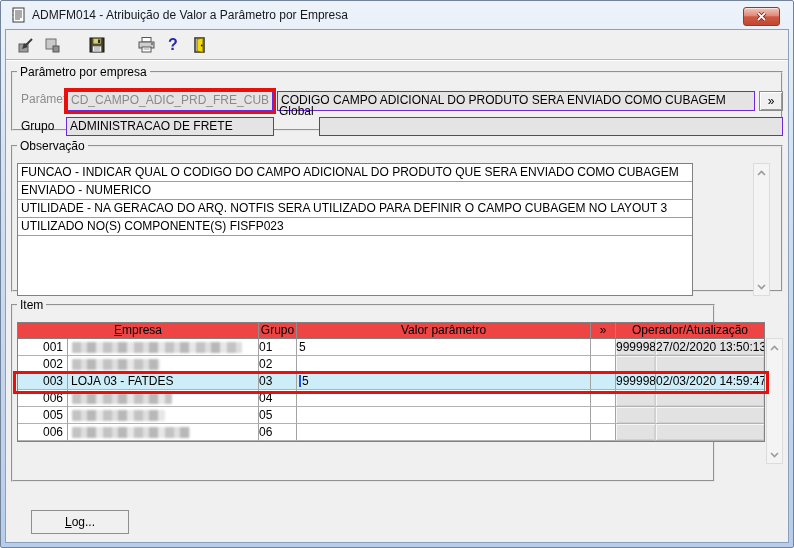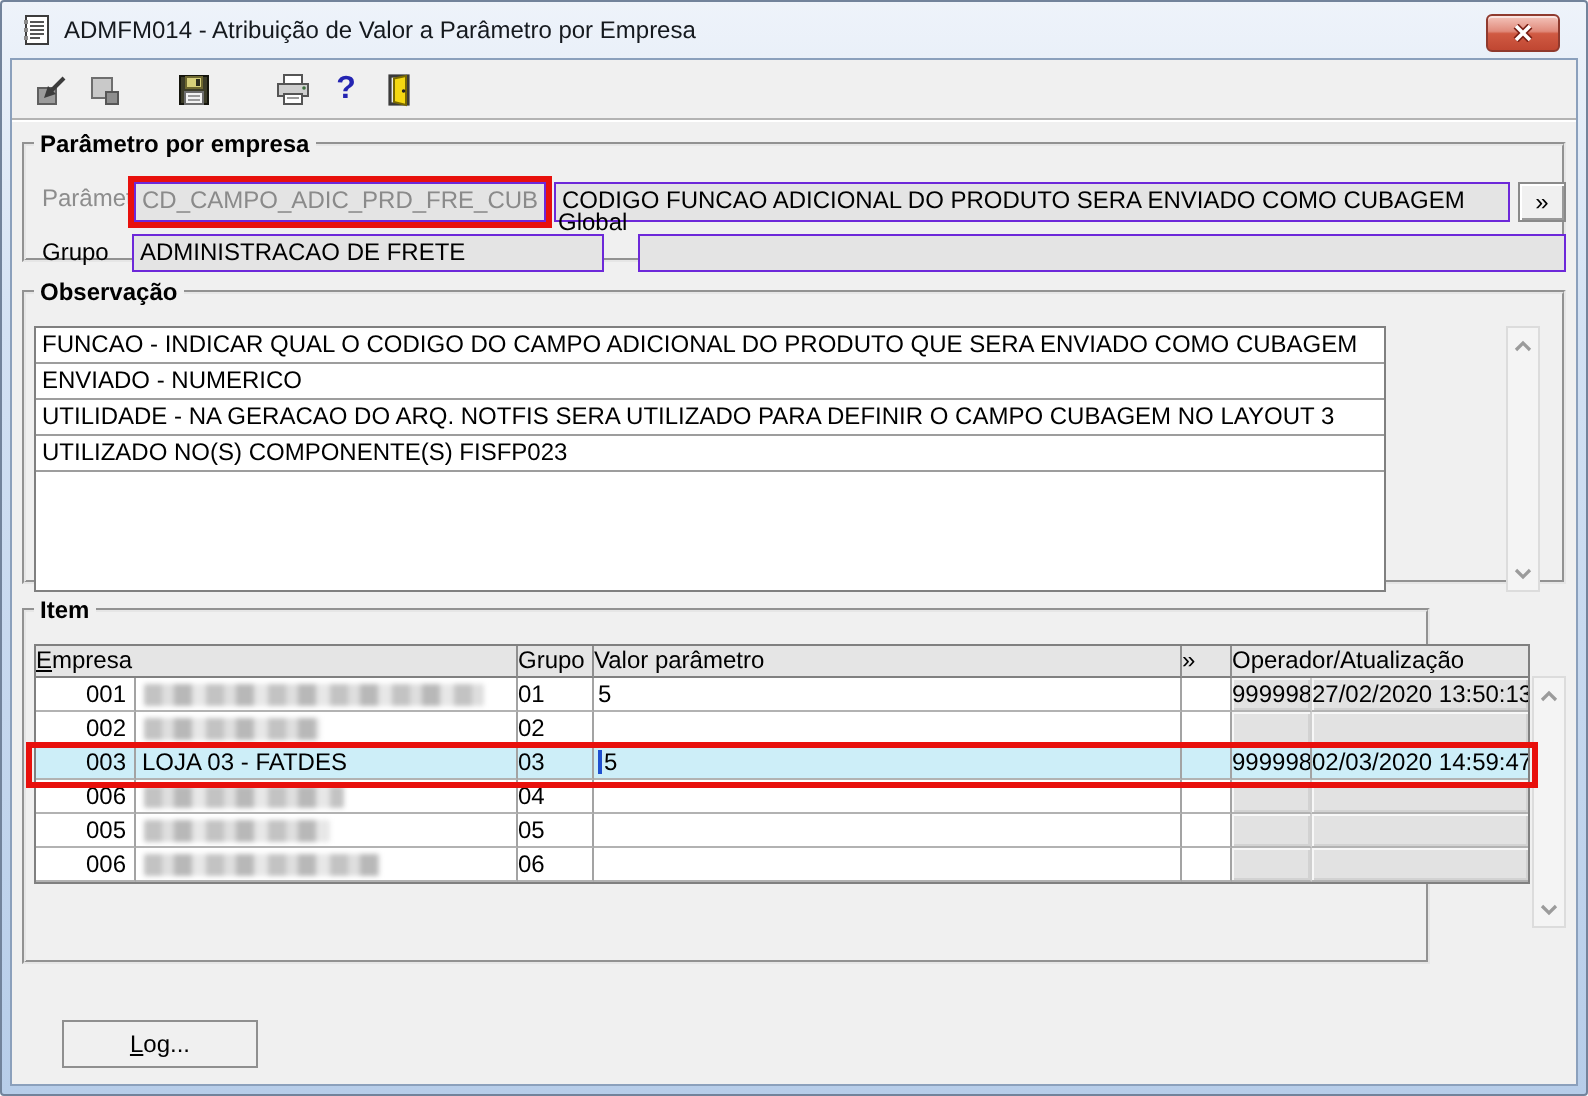--- a/index.html
+++ b/index.html
@@ -36,21 +36,21 @@
     border-bottom:1px solid #b3b3b3;box-shadow:0 1px 0 #ffffff;
   }
   .tbtn{width:24px;height:24px;display:flex;align-items:center;justify-content:center;}
   .m1{margin-left:2px;} .m20{margin-left:21px;} .m24{margin-left:25px;} .m2{margin-left:3px;}
   .content{position:relative;height:calc(100% - 30px);}
   
   fieldset.group{
     position:absolute;margin:0;padding:0;box-sizing:border-box;
     border:2px groove #e6e6e6;background:transparent;
   }
-  fieldset.group legend{font-weight:700;padding:0 3px;margin-left:4px;}
+  fieldset.group legend{font-weight:400;padding:0 3px;margin-left:4px;}
   .group-param{left:5px;top:5px;width:772px;height:66px;}
   .group-obs{left:5px;top:79px;width:772px;height:153px;}
   .group-item{left:5px;top:238px;width:704px;height:184px;}
   .lbl{position:absolute;white-space:nowrap;}
   .lbl.dim{color:#8d8d8d;}
   .field{
     position:absolute;box-sizing:border-box;height:19px;line-height:17px;
     background:#e4e4e4;border:1px solid #6d28d9;padding:0 3px;
     white-space:nowrap;overflow:hidden;
   }
@@ -83,21 +83,21 @@
   }
   .scroll-up{top:1px;} .scroll-down{bottom:1px;}
   
   .grid{
     position:absolute;left:4px;top:10px;width:748px;box-sizing:border-box;
     background:#fff;border:1px solid #808080;
   }
   .ghead{display:grid;grid-template-columns:241px 38px 294px 25px 148px;height:16px;}
   .hcell{
     box-sizing:border-box;border-right:1px solid #8f8f8f;border-bottom:1px solid #808080;
-    background:#e5e5e5;text-align:left;line-height:15px;white-space:nowrap;overflow:hidden;
+    background:#ef4444;text-align:center;line-height:15px;white-space:nowrap;overflow:hidden;
   }
   .hcell:last-child{border-right:none;}
   .trow{display:grid;grid-template-columns:50px 191px 38px 294px 25px 40px 108px;height:17px;}
   .cell{
     box-sizing:border-box;border-right:1px solid #a3a3a3;border-bottom:1px solid #b2b2b2;
     line-height:16px;white-space:nowrap;overflow:hidden;background:#fff;
   }
   .cell:last-child{border-right:none;}
   .cell.num{text-align:right;padding-right:4px;}
   .cell.empresa{padding-left:3px;}
@@ -201,24 +201,24 @@
     </div>
 
     <div class="content">
 
       <fieldset class="group group-param">
         <legend>Parâmetro por empresa</legend>
         <span class="lbl dim" style="left:8px;top:13px;">Parâmetro</span>
         <div class="annotation param-annotation">
           <div class="field dimtext">CD_CAMPO_ADIC_PRD_FRE_CUB</div>
         </div>
-        <div class="field" style="left:264px;top:12px;width:478px;height:20px;">CODIGO FUNCAO ADICIONAL DO PRODUTO SERA ENVIADO COMO CUBAGEM</div>
+        <div class="field" style="left:264px;top:12px;width:478px;height:20px;">CODIGO CAMPO ADICIONAL DO PRODUTO SERA ENVIADO COMO CUBAGEM</div>
         <div class="expand-btn" style="left:746px;top:12px;">»</div>
         <span class="lbl" style="left:8px;top:40px;">Grupo</span>
-        <div class="field" style="left:53px;top:38px;width:236px;">ADMINISTRACAO DE FRETE</div>
+        <div class="field" style="left:53px;top:38px;width:208px;">ADMINISTRACAO DE FRETE</div>
         <span class="lbl" style="left:266px;top:25px;">Global</span>
         <div class="field" style="left:306px;top:38px;width:464px;"></div>
       </fieldset>
 
       <fieldset class="group group-obs">
         <legend>Observação</legend>
         <div class="obs-list">
             <div class="obs-row">FUNCAO - INDICAR QUAL O CODIGO DO CAMPO ADICIONAL DO PRODUTO QUE SERA ENVIADO COMO CUBAGEM</div>
             <div class="obs-row">ENVIADO - NUMERICO</div>
             <div class="obs-row">UTILIDADE - NA GERACAO DO ARQ. NOTFIS SERA UTILIZADO PARA DEFINIR O CAMPO CUBAGEM NO LAYOUT 3</div>

